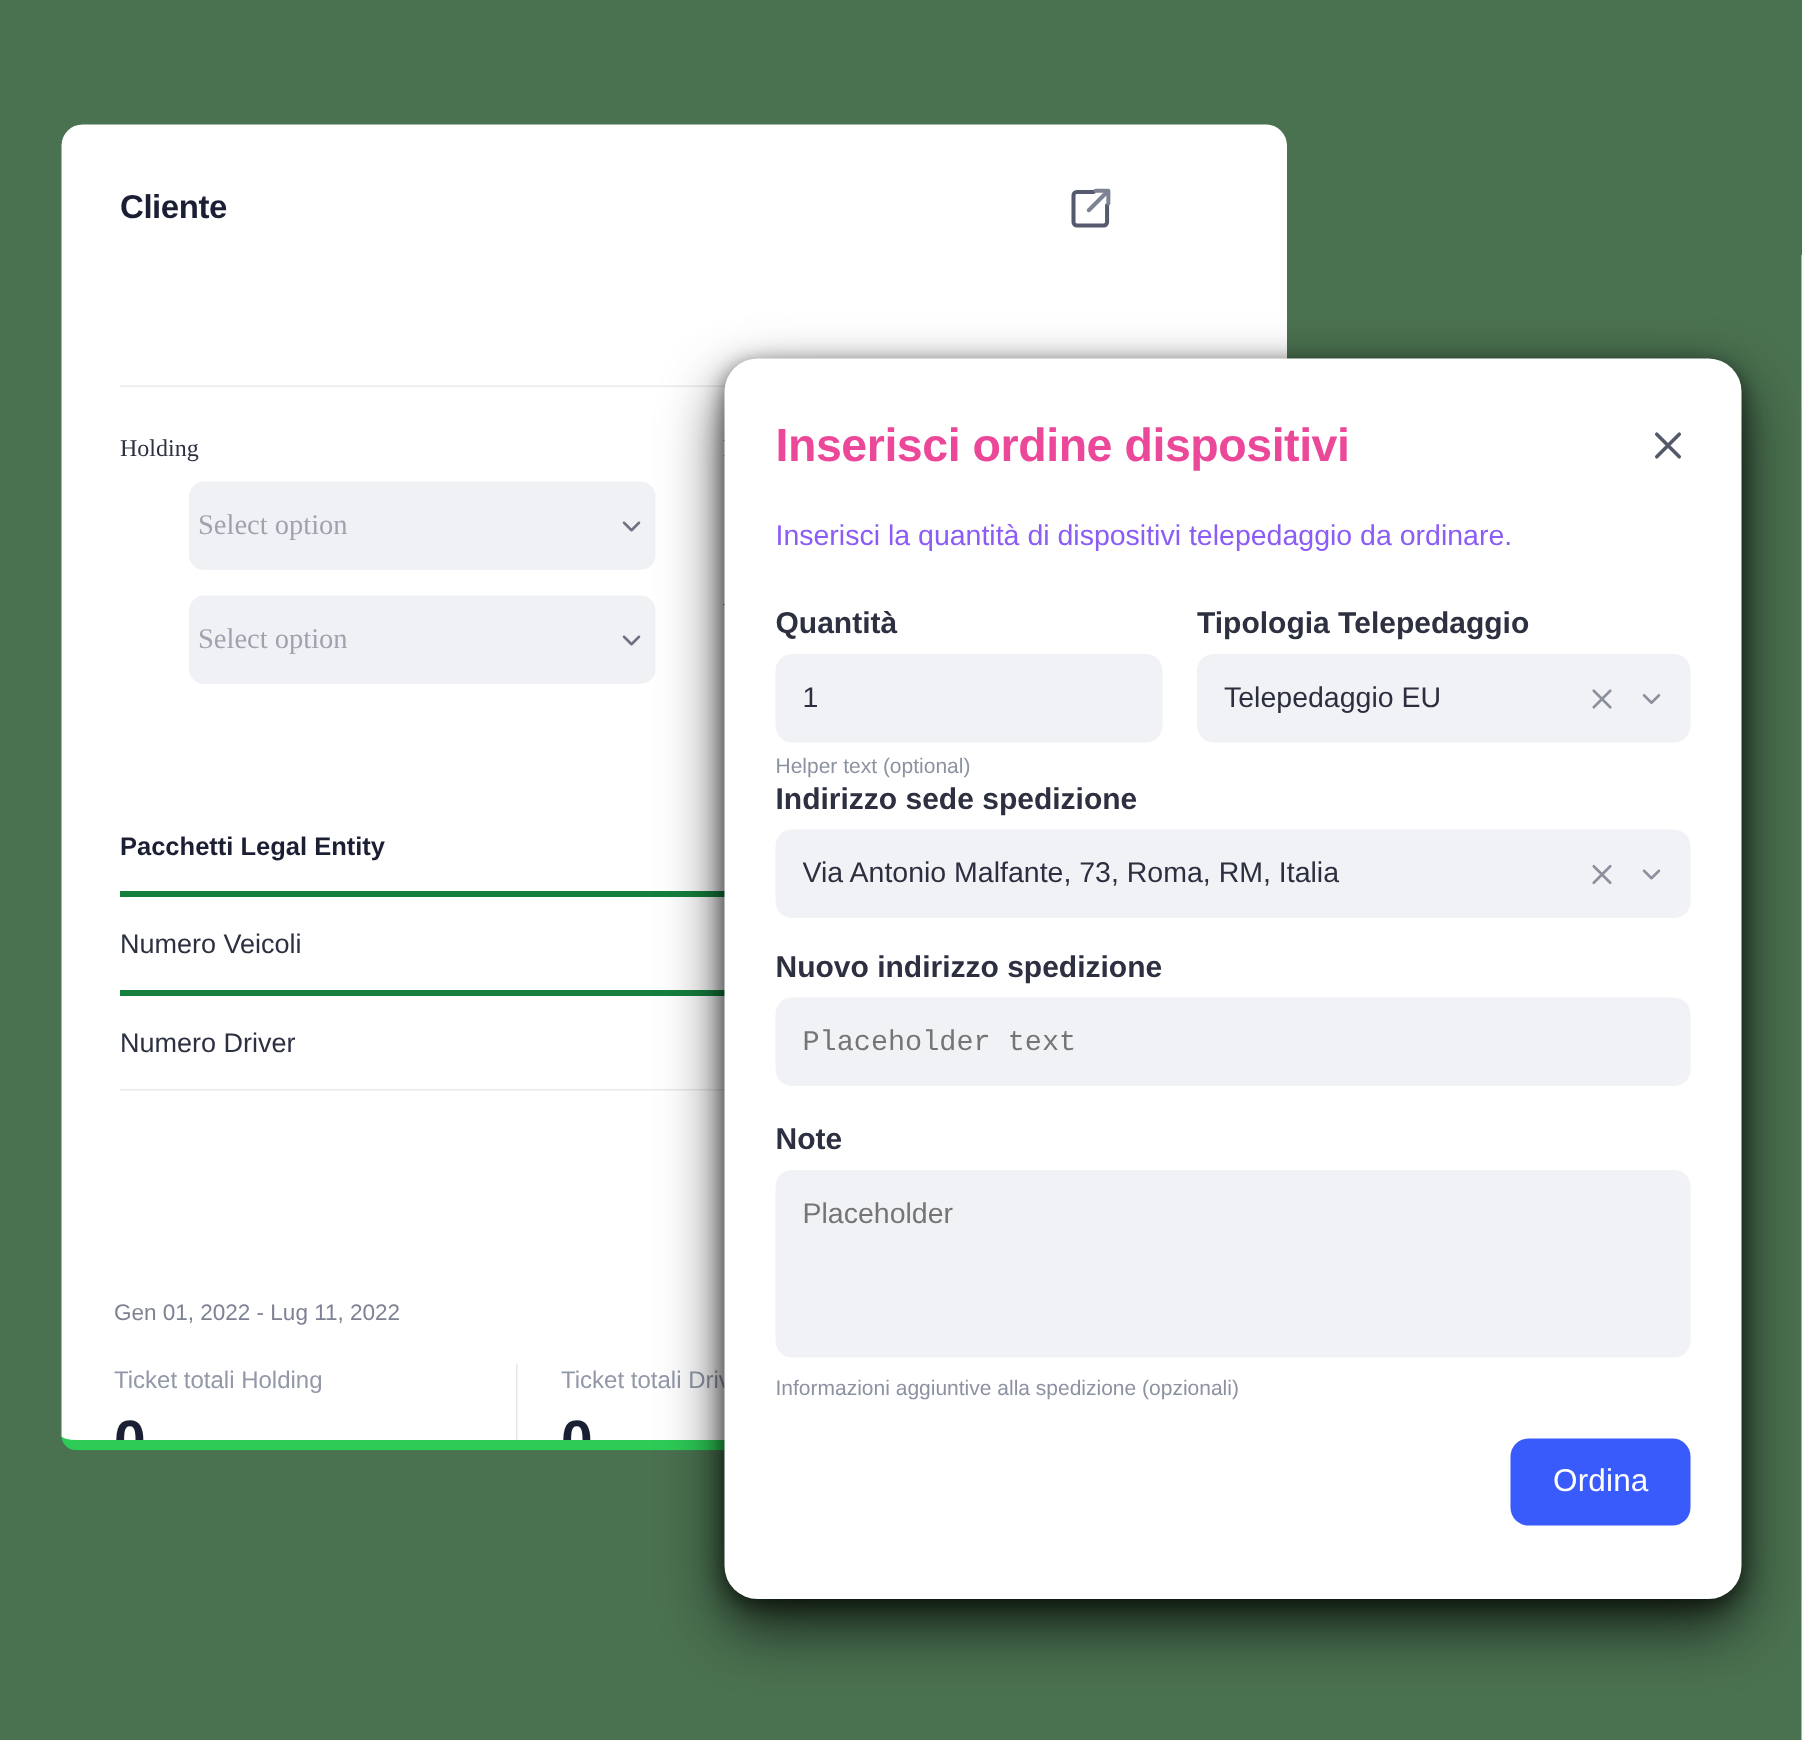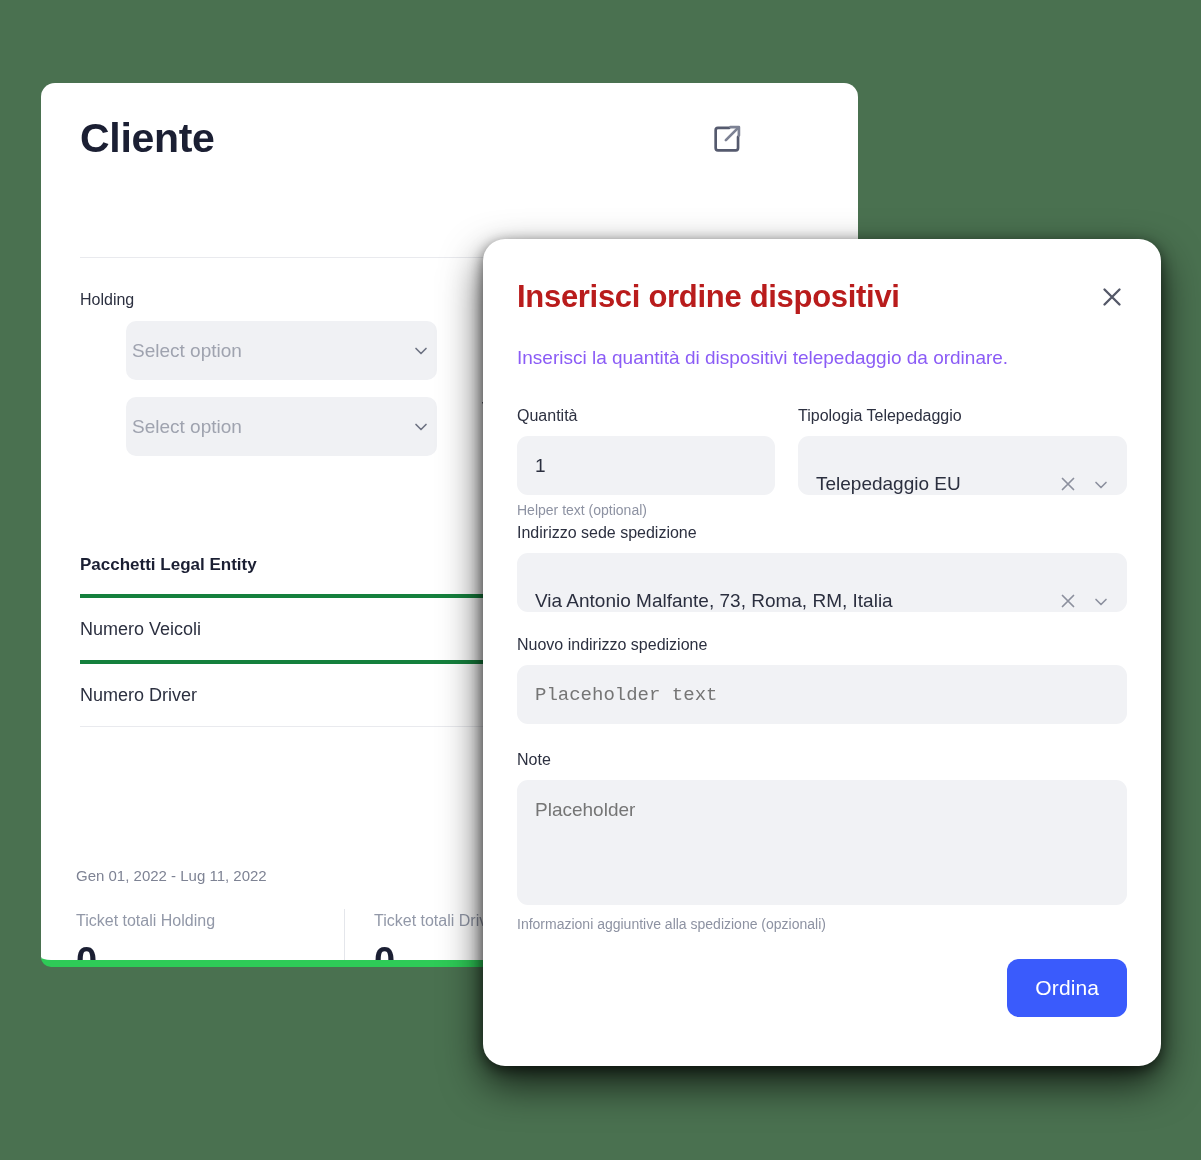--- a/index.html
+++ b/index.html
@@ -32,21 +32,21 @@
 
   .cliente-head {
     position: absolute;
     left: 39px;
     top: 34px;
     right: 39px;
     height: 62px;
   }
 
   .cliente-title {
-    font-size: 41px;
+    font-size: 22px;
     font-weight: bold;
     color: #1b1f33;
     letter-spacing: -0.3px;
     line-height: 42px;
   }
 
   .ext-link-btn {
     position: absolute;
     right: 75px;
     top: 5px;
@@ -65,21 +65,21 @@
     background: #e9eaee;
   }
 
   
   .form-grid {
     position: absolute;
     left: 39px;
     top: 205px;
     right: 0px;
   }
-  .form-row { display: flex; gap: 45px; margin-bottom: 17px; }
+  .form-row { display: flex; gap: 45px; margin-bottom: 17px; font-family: Liberation Serif, serif; }
   .form-col { width: 357px; flex: 0 0 357px; }
 
   .field-label {
     font-size: 16px;
     color: #2c3040;
     line-height: 24px;
     margin-bottom: 9px;
     display: block;
   }
 
@@ -182,21 +182,21 @@
   }
 
   .modal-inner { position: absolute; left: 34px; right: 34px; top: 0; bottom: 0; }
 
   .modal-title {
     position: absolute;
     left: 0;
     top: 37px;
     font-size: 31px;
     font-weight: bold;
-    color: #b91c1c;
+    color: #ec4899;
     letter-spacing: -0.3px;
     line-height: 42px;
   }
 
   .modal-close {
     position: absolute;
     right: 0px;
     top: 43px;
     width: 30px;
     height: 30px;
@@ -209,25 +209,26 @@
     left: 0;
     top: 105px;
     font-size: 19px;
     color: #8b5cf6;
     line-height: 28px;
   }
 
   .m-body { position: absolute; left: 0; right: 0; top: 165px; }
 
   .m-label {
-    font-size: 16px;
+    font-size: 20px;
     color: #2c3040;
     line-height: 24px;
     display: block;
     margin-bottom: 8px;
+    font-weight: bold;
   }
   .m-helper {
     font-size: 14px;
     color: #8d92a2;
     line-height: 21px;
     margin-top: 5px;
   }
 
   .m-row { display: flex; gap: 23px; }
   .m-col-left { width: 258px; flex: 0 0 258px; }
@@ -248,21 +249,21 @@
     font-family: "Liberation Sans", sans-serif;
   }
   .m-input.placeholder { color: #a9adb9; font-family: Liberation Mono, monospace; }
 
   .m-select {
     position: relative;
     height: 59px;
     background: #f1f2f5;
     border-radius: 11px;
     display: flex;
-    align-items: flex-end;
+    align-items: center;
     padding: 0 16px 0 18px;
     cursor: pointer;
   }
   .m-select-value {
     font-size: 19px;
     color: #2b2f3f;
     flex: 1;
     white-space: nowrap;
     overflow: hidden;
   }

